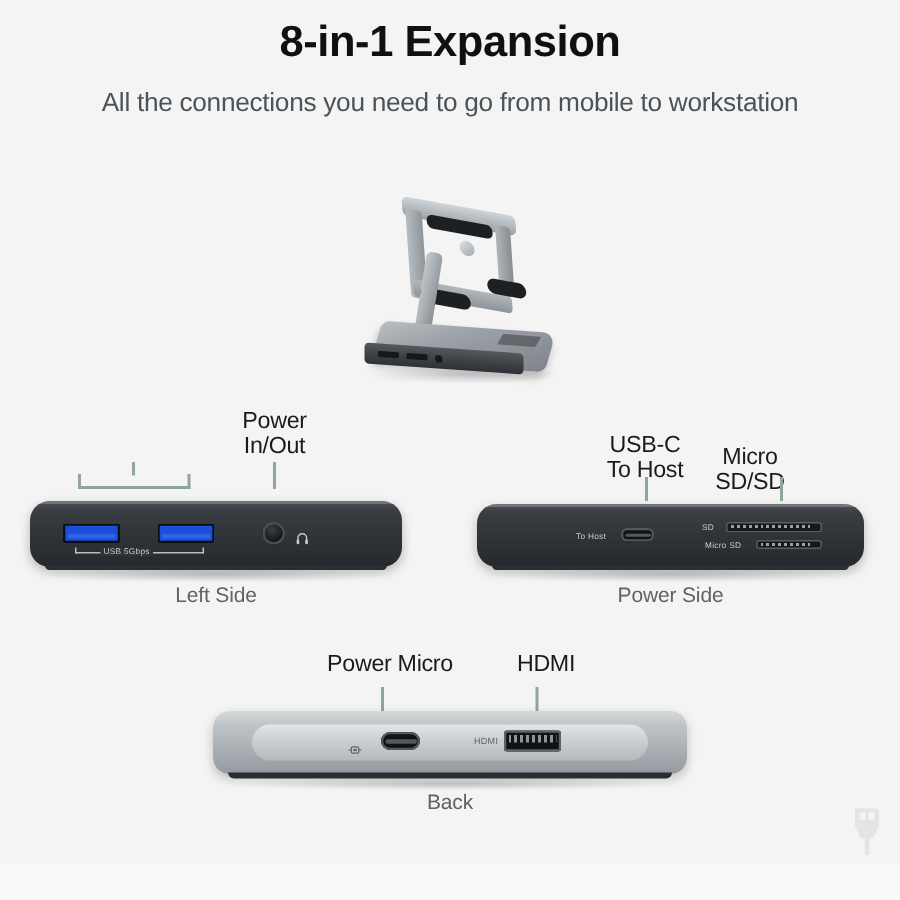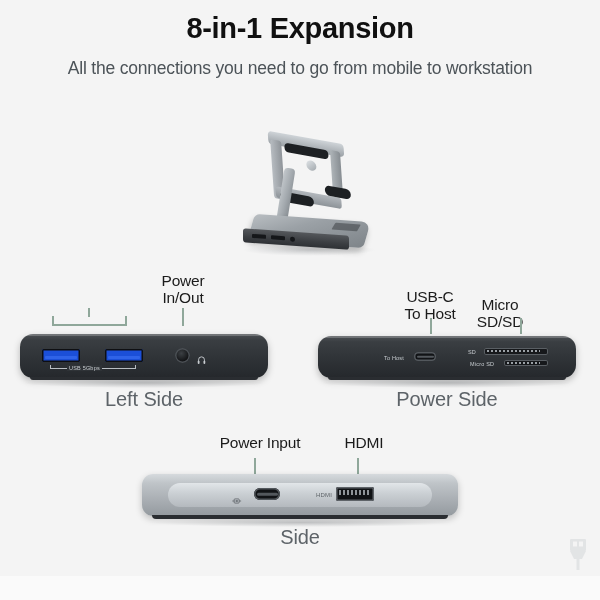--- a/index.html
+++ b/index.html
@@ -198,21 +198,21 @@
   .bracket-stem {
     position: absolute;
     width: 2px;
     background: #8fa79a;
   }
 
   
   .panel-caption {
     position: absolute;
     text-align: center;
-    font-size: 20px;
+    font-size: 14px;
     color: #5d6368;
     letter-spacing: -0.1px;
   }
   .panel-shadow {
     position: absolute;
     border-radius: 50%;
     background: radial-gradient(ellipse at 50% 50%, rgba(90,95,100,0.30), rgba(90,95,100,0) 72%);
   }
 
   .panel-dark {
@@ -463,21 +463,21 @@
 
     <div class="silk" style="left: 152px; top: 25px;">Micro SD</div>
     <div class="card-slot" style="left: 186px; top: 24px; width: 44px; height: 6px;">
       <div class="pins"></div>
     </div>
   </div>
   <div class="panel-base-strip" style="left: 328px; top: 377px; width: 238px; height: 3px;"></div>
   <div class="panel-caption" style="left: 318px; top: 388px; width: 258px;">Power Side</div>
 
   <div class="callout" style="left: 198px; top: 434px; width: 124px;">
-    <div>Power Input</div>
+    <div>Power Micro</div>
   </div>
   <div class="leader-line" style="left: 254px; top: 458px; height: 16px;"></div>
 
   <div class="callout" style="left: 330px; top: 434px; width: 68px;">
     <div>HDMI</div>
   </div>
   <div class="leader-line" style="left: 357px; top: 458px; height: 16px;"></div>
 
   <div class="panel-shadow" style="left: 150px; top: 518px; width: 300px; height: 9px;"></div>
   <div class="panel-silver" style="left: 142px; top: 474px; width: 316px; height: 42px;">
@@ -494,21 +494,21 @@
     <div class="usb-c" style="left: 112px; top: 14px; width: 26px; height: 12px; border-radius: 6px;">
       <div class="pin"></div>
     </div>
 
     <div class="silk-dark" style="left: 174px; top: 18px; font-size: 6px;">HDMI</div>
     <div class="hdmi" style="left: 194px; top: 13px; width: 38px; height: 14px;">
       <div class="lip"></div>
     </div>
   </div>
   <div class="panel-base-strip" style="left: 152px; top: 515px; width: 296px; height: 4px;"></div>
-  <div class="panel-caption" style="left: 142px; top: 526px; width: 316px;">Side</div>
+  <div class="panel-caption" style="left: 142px; top: 526px; width: 316px;">Back</div>
 
   <span class="watermark">
     <svg viewBox="0 0 26 34" width="26" height="34" aria-hidden="true">
       <rect x="5" y="1" width="16" height="12" rx="1" fill="#d2d5d8"></rect>
       <rect x="8" y="3.5" width="4" height="5" fill="#f4f4f4"></rect>
       <rect x="14" y="3.5" width="4" height="5" fill="#f4f4f4"></rect>
       <path d="M5 13 L21 13 L17 21 L9 21 Z" fill="#d2d5d8"></path>
       <rect x="11.5" y="21" width="3" height="11" fill="#d2d5d8"></rect>
     </svg>
   </span>

